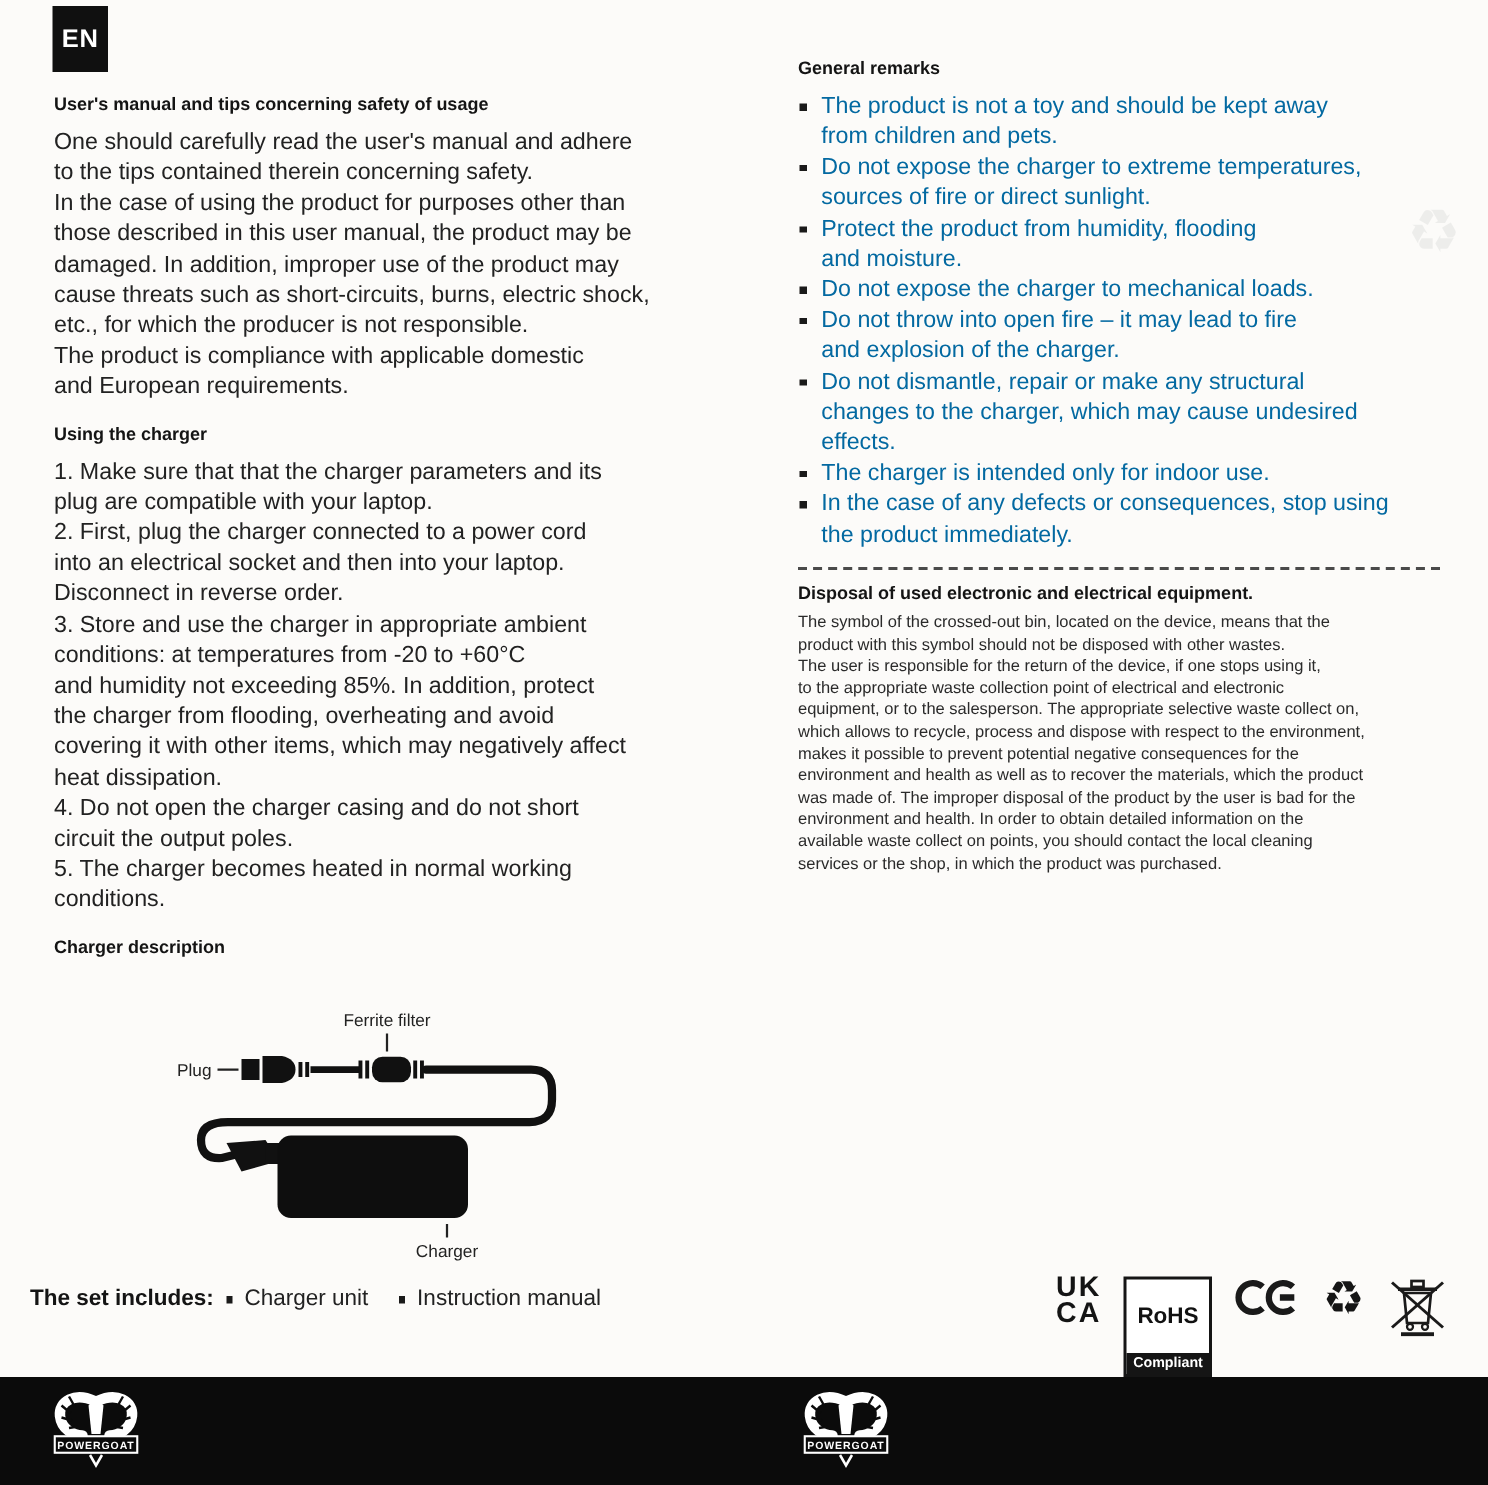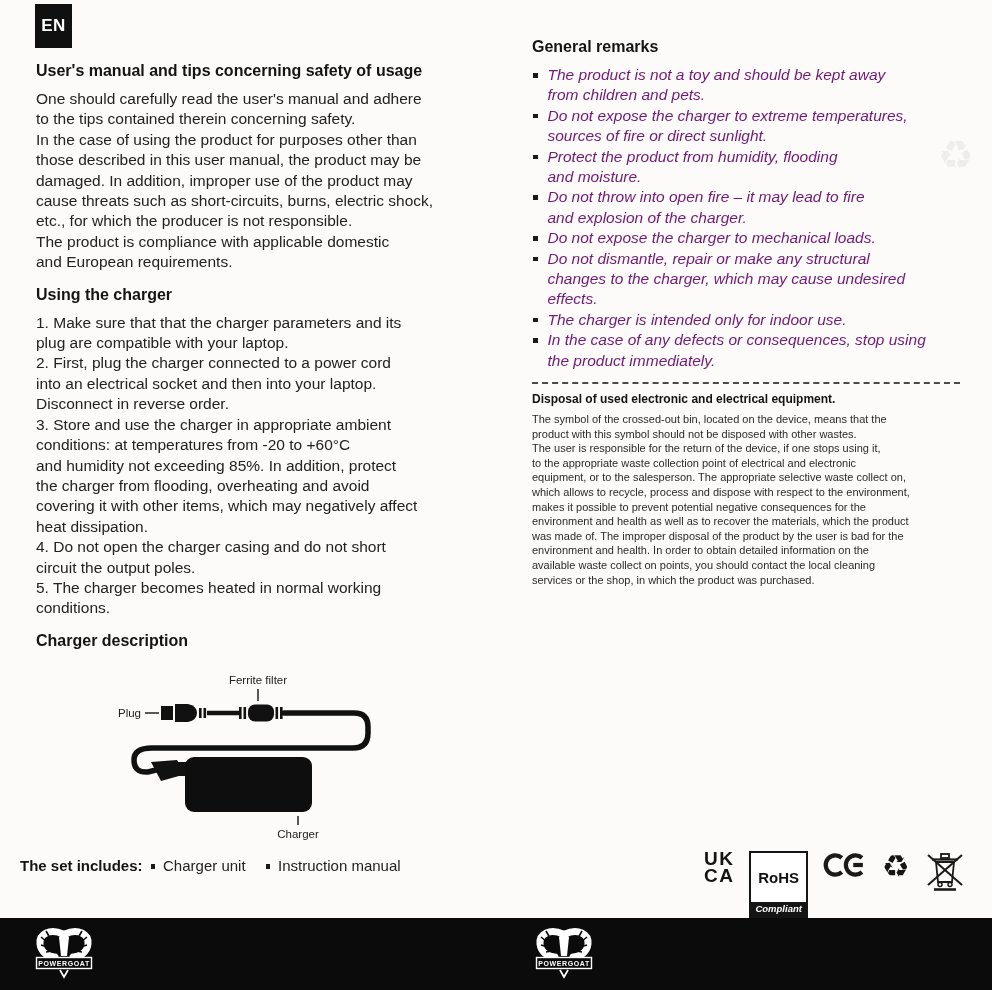--- a/index.html
+++ b/index.html
@@ -11,44 +11,44 @@
   }
   
   .en-badge{
     position:absolute; left:35px; top:4px; width:37px; height:44px;
     background:#101010; color:#fff; font-weight:700; font-size:17px;
     display:flex; align-items:center; justify-content:center; letter-spacing:.5px;
   }
   
   .left-col{ position:absolute; left:36px; top:62px; width:460px; }
   .right-col{ position:absolute; left:532px; top:38px; width:430px; }
-  h2.sec{ font-size:16px; font-weight:700; color:#141414; margin:13px 0 9px; }
+  h2.sec{ font-size:12px; font-weight:700; color:#141414; margin:13px 0 9px; }
   h2.sec.first{ margin-top:0; }
   p.body{ font-size:15.5px; line-height:20.4px; white-space:pre-line; color:#222; }
   
   ul.bullets{ list-style:none; }
   ul.bullets li{ display:flex; align-items:flex-start; }
   .sqdot{ flex:0 0 auto; width:4.5px; height:4.5px; background:#1a1a1a; margin:8px 10px 0 1px; }
-  ul.bullets li .btext{ font-size:15.5px; line-height:20.4px; white-space:pre-line; color:#701a75;font-style:italic; }
+  ul.bullets li .btext{ font-size:15.5px; line-height:20.4px; white-space:pre-line; color:#0369a1; }
   .dashed-divider{ border-top:2px dashed #4a4a4a; margin:11px 0 0; width:428px; height:0; }
   .disposal-h{ font-size:12px; font-weight:700; color:#141414; margin:8px 0 6px; }
   .disposal-p{ font-size:11px; line-height:14.6px; white-space:pre-line; color:#2a2a2a; width:430px; }
   
   .diagram{ position:absolute; left:55px; top:660px; width:370px; height:190px; }
   .diagram text{ font-family:"Liberation Sans",sans-serif; font-size:11.5px; fill:#222; }
   
   .set-includes{ position:absolute; left:20px; top:857px; display:flex; align-items:center; font-size:15px; color:#222; }
   .set-includes .lbl{ font-weight:700; color:#141414; margin-right:8px; }
   .set-includes .sqdot{ margin:2px 8px 0 0; }
   
   .cert-row{ position:absolute; left:704px; top:851px; height:40px; display:flex; align-items:flex-start; gap:15px; }
   .ukca{ font-weight:800; font-size:19px; line-height:16.5px; letter-spacing:1.5px; color:#141414; text-align:left; }
   .rohs{ border:2.5px solid #151515; text-align:center; background:#fff; }
   .rohs .r1{ font-size:15px; font-weight:800; line-height:17px; padding:16px 5px; color:#111; }
-  .rohs .r2{ background:#151515; color:#fff; font-size:9.5px; font-weight:700; padding:1px 4px 2px;font-style:italic; }
+  .rohs .r2{ background:#151515; color:#fff; font-size:9.5px; font-weight:700; padding:1px 4px 2px; }
   .recycle{ font-family:"DejaVu Sans",sans-serif; font-size:31px; color:#151515; line-height:1; }
   
   .watermark{ position:absolute; left:938px; top:132px; font-family:"DejaVu Sans",sans-serif;
               font-size:40px; color:#8a9090; opacity:.12; }
   
   .bottom-bar{ position:absolute; left:0; top:918px; width:992px; height:72px; background:#0b0b0b; }
   .goat{ position:absolute; top:6px; width:60px; height:56px; }
   .goat.g1{ left:34px; } .goat.g2{ left:534px; }
 </style>
 </head>
@@ -151,26 +151,26 @@
           <span class="btext">Do not expose the charger to extreme temperatures,
 sources of fire or direct sunlight.</span>
         </li>
       <li>
           <span class="sqdot"></span>
           <span class="btext">Protect the product from humidity, flooding
 and moisture.</span>
         </li>
       <li>
           <span class="sqdot"></span>
+          <span class="btext">Do not expose the charger to mechanical loads.</span>
+        </li>
+      <li>
+          <span class="sqdot"></span>
           <span class="btext">Do not throw into open fire – it may lead to fire
 and explosion of the charger.</span>
-        </li>
-      <li>
-          <span class="sqdot"></span>
-          <span class="btext">Do not expose the charger to mechanical loads.</span>
         </li>
       <li>
           <span class="sqdot"></span>
           <span class="btext">Do not dismantle, repair or make any structural
 changes to the charger, which may cause undesired
 effects.</span>
         </li>
       <li>
           <span class="sqdot"></span>
           <span class="btext">The charger is intended only for indoor use.</span>

